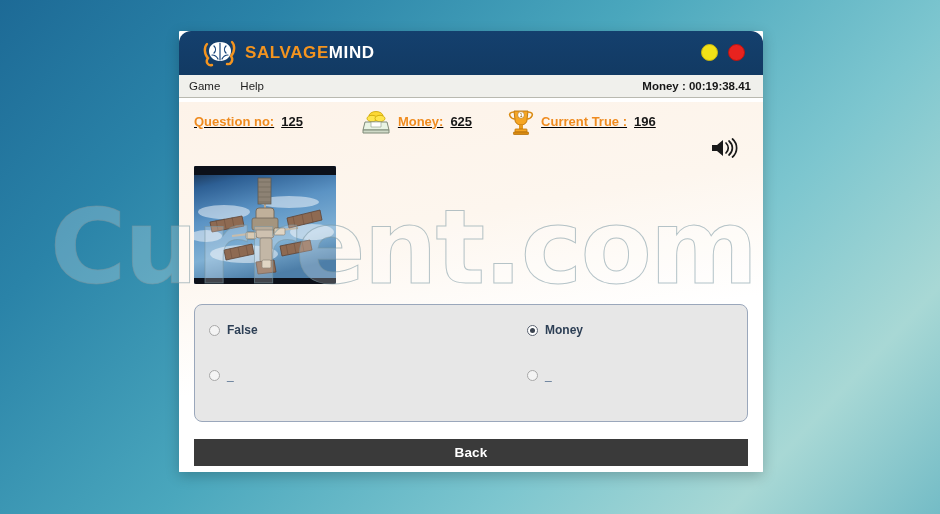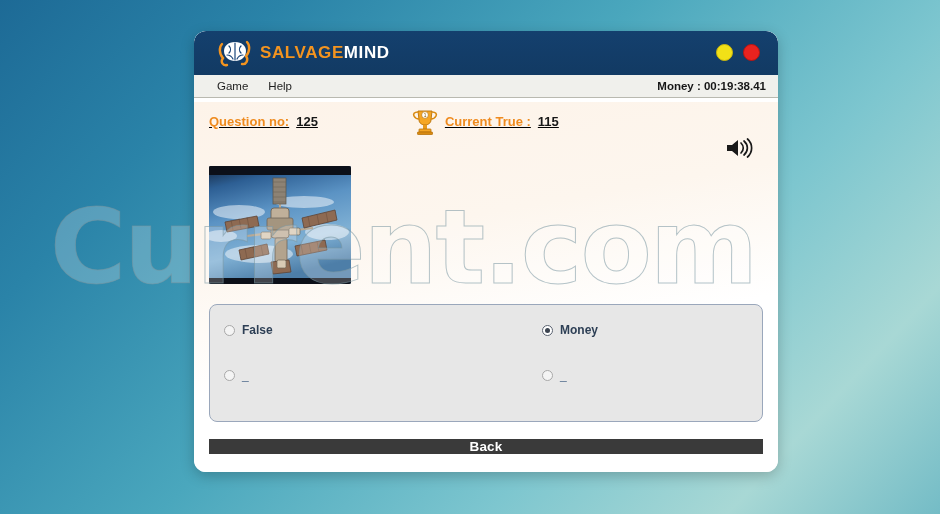--- a/index.html
+++ b/index.html
@@ -32,24 +32,24 @@
     white-space: nowrap;
     color: rgba(255,255,255,0.22);
     -webkit-text-stroke: 1px rgba(120,150,160,0.55);
     text-stroke: 1px rgba(120,150,160,0.55);
     pointer-events: none;
     z-index: 60;
   }
   
   #app-window {
     position: absolute;
-    left: 194px; top: 31px;
+    left: 179px; top: 31px;
     width: 584px; height: 441px;
     background: #ffffff;
-    border-radius: 12px;
+    border-radius: 1px;
     box-shadow: 0 4px 14px rgba(0,0,0,0.22);
     overflow: hidden;
     z-index: 20;
   }
   #titlebar {
     position: relative;
     height: 44px;
     background: linear-gradient(180deg, #14406e 0%, #123a63 100%);
     border-radius: 12px 12px 0 0;
     display: flex;
@@ -70,21 +70,20 @@
   .win-dot { width: 17px; height: 17px; border-radius: 50%; }
   .dot-min { background: #f2e117; border: 1px solid #ccb80d; }
   .dot-close { background: #e8231f; border: 1px solid #bb1410; }
 
   
   #menubar {
     height: 23px;
     background: #f0f0ec;
     border-bottom: 1px solid #b9b9b0;
     display: flex; align-items: center;
-    padding-left: 13px;
     position: relative;
   }
   .menu-item {
     font-size: 11.5px; color: #1d1d1d;
     padding: 0 10px; line-height: 23px;
     cursor: default;
   }
   #clock {
     position: absolute; right: 12px;
     font-size: 11.5px; font-weight: 700; color: #161616;
@@ -182,21 +181,20 @@
     font-size: 12px; font-weight: 700; color: #2d3f55;
   }
   .answer-label.blank { color: #5d7694; font-weight: 400; }
   .col-right { padding-left: 56px; }
 
   
   #actions {
     display: flex;
     gap: 4px;
     margin: 17px 15px 9px 15px;
-    flex-direction: column;
   }
   .btn {
     flex: 1;
     height: 27px;
     border: none;
     font-size: 13.5px;
     font-weight: 700;
     color: #ffffff;
     cursor: pointer;
     font-family: "Liberation Sans", sans-serif;
@@ -238,34 +236,46 @@
     </div>
 
     <div id="content">
 
       <div id="statsbar">
         <div class="stat-group">
           <span class="stat-label">Question no:</span>
           <span class="stat-value">125</span>
         </div>
         <div class="spacer-a"></div>
+        <div class="stat-group">
+          <svg class="icon-money" viewBox="0 0 30 26">
+            <ellipse cx="15" cy="8" rx="7" ry="4.5" fill="#fdd835" stroke="#c9a200" stroke-width="0.8"></ellipse>
+            <ellipse cx="11" cy="10.5" rx="5" ry="3.2" fill="#ffe54c" stroke="#c9a200" stroke-width="0.8"></ellipse>
+            <ellipse cx="19" cy="10.5" rx="5" ry="3.2" fill="#ffe54c" stroke="#c9a200" stroke-width="0.8"></ellipse>
+            <path d="M4 14 L26 14 L28 22 L2 22 Z" fill="#e9f3e4" stroke="#7f8a78" stroke-width="1"></path>
+            <path d="M2 22 L28 22 L28 25 L2 25 Z" fill="#cfdac8" stroke="#7f8a78" stroke-width="1"></path>
+            <path d="M10 14 L20 14 L20 19 L10 19 Z" fill="#ffffff" stroke="#9aa394" stroke-width="0.7"></path>
+          </svg>
+          <span class="stat-label">Money:</span>
+          <span class="stat-value">625</span>
+        </div>
         <div class="spacer-b"></div>
         <div class="stat-group">
           <svg class="icon-trophy" viewBox="0 0 26 27">
             <path d="M6 3 L20 3 L19 12 C19 15,16 17,13 17 C10 17,7 15,7 12 Z" fill="#f6a623" stroke="#b8720a" stroke-width="0.9"></path>
             <path d="M6 4 C2 4,1 6,2 8 C3 10,5 11,7 11" fill="none" stroke="#d98a10" stroke-width="1.6"></path>
             <path d="M20 4 C24 4,25 6,24 8 C23 10,21 11,19 11" fill="none" stroke="#d98a10" stroke-width="1.6"></path>
             <circle cx="13" cy="7" r="3.4" fill="#ffffff" stroke="#b8720a" stroke-width="0.7"></circle>
             <text x="13" y="9.4" font-size="5" text-anchor="middle" fill="#8a5c05" font-family="DejaVu Sans, sans-serif">1</text>
             <rect x="11" y="17" width="4" height="4" fill="#e8991a"></rect>
             <rect x="7" y="21" width="12" height="3" rx="0.6" fill="#f6a623" stroke="#b8720a" stroke-width="0.8"></rect>
             <rect x="5.5" y="24" width="15" height="2.5" rx="0.6" fill="#d98a10" stroke="#b8720a" stroke-width="0.8"></rect>
           </svg>
           <span class="stat-label">Current True :</span>
-          <span class="stat-value">115</span>
+          <span class="stat-value">196</span>
         </div>
       </div>
 
       <div id="soundrow">
         <svg id="sound-btn" viewBox="0 0 30 24">
           <path d="M3 9 L8 9 L14 4 L14 20 L8 15 L3 15 Z" fill="#1a1a1a"></path>
           <path d="M17 7 C20 10,20 14,17 17" fill="none" stroke="#1a1a1a" stroke-width="1.7" stroke-linecap="round"></path>
           <path d="M20 5 C24.5 9,24.5 15,20 19" fill="none" stroke="#1a1a1a" stroke-width="1.7" stroke-linecap="round"></path>
           <path d="M23.5 3 C29 8,29 16,23.5 21" fill="none" stroke="#1a1a1a" stroke-width="1.7" stroke-linecap="round"></path>
         </svg>

